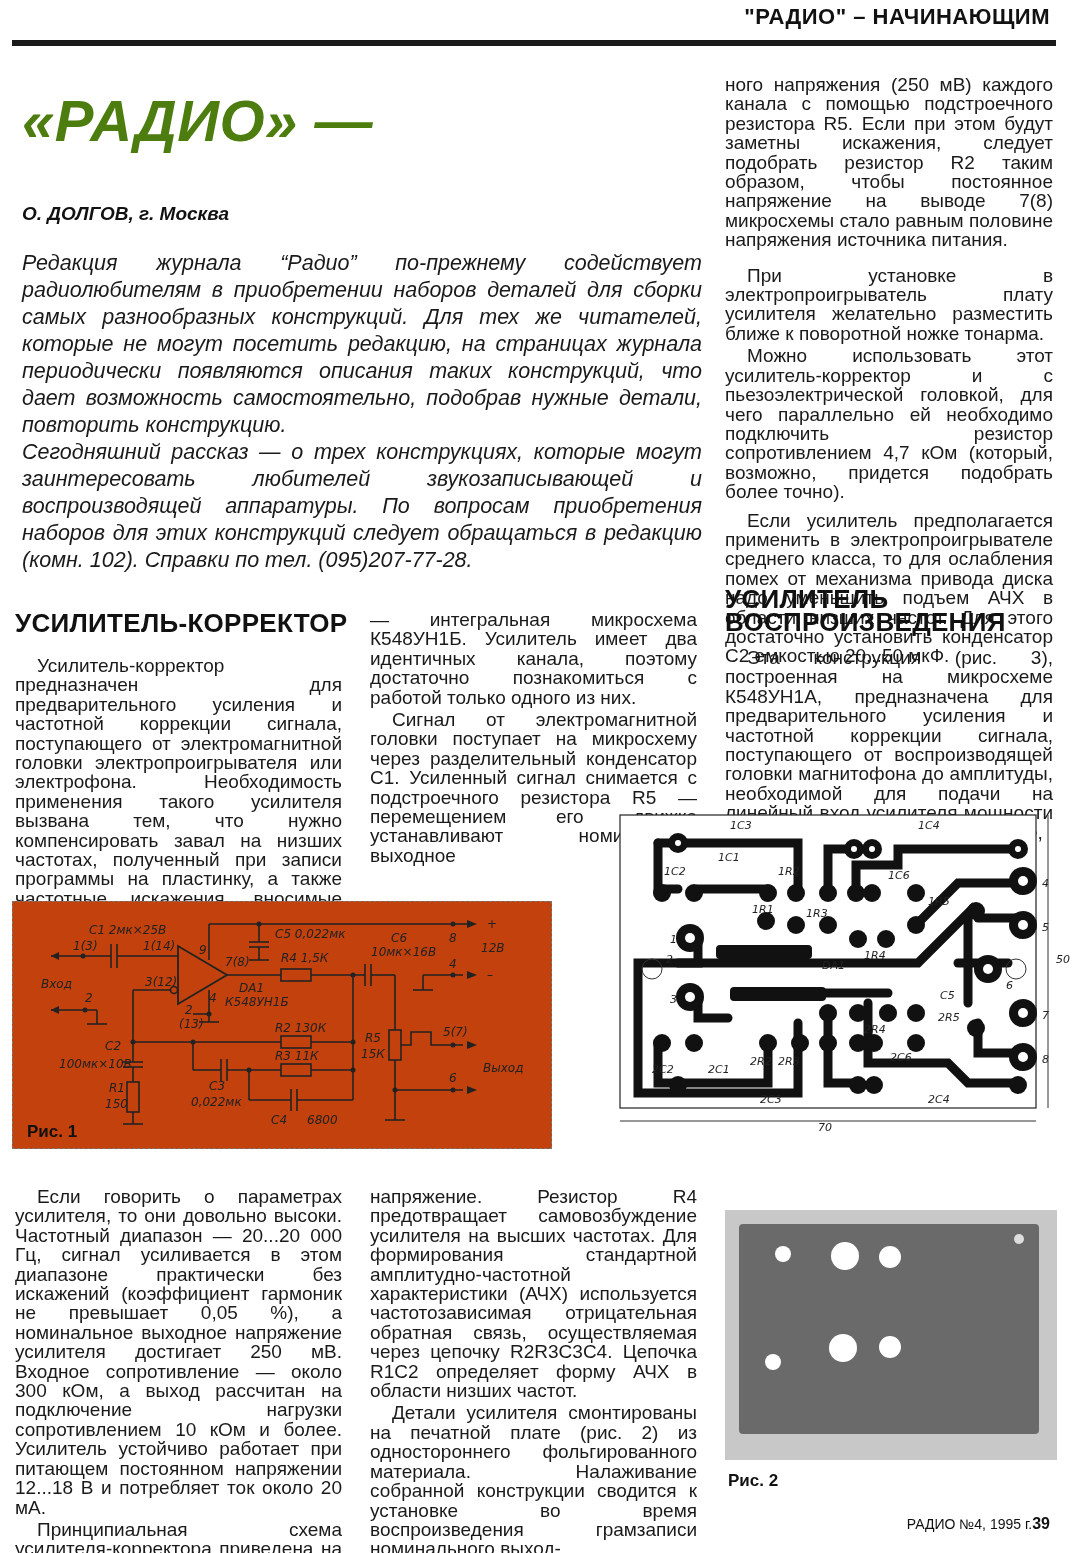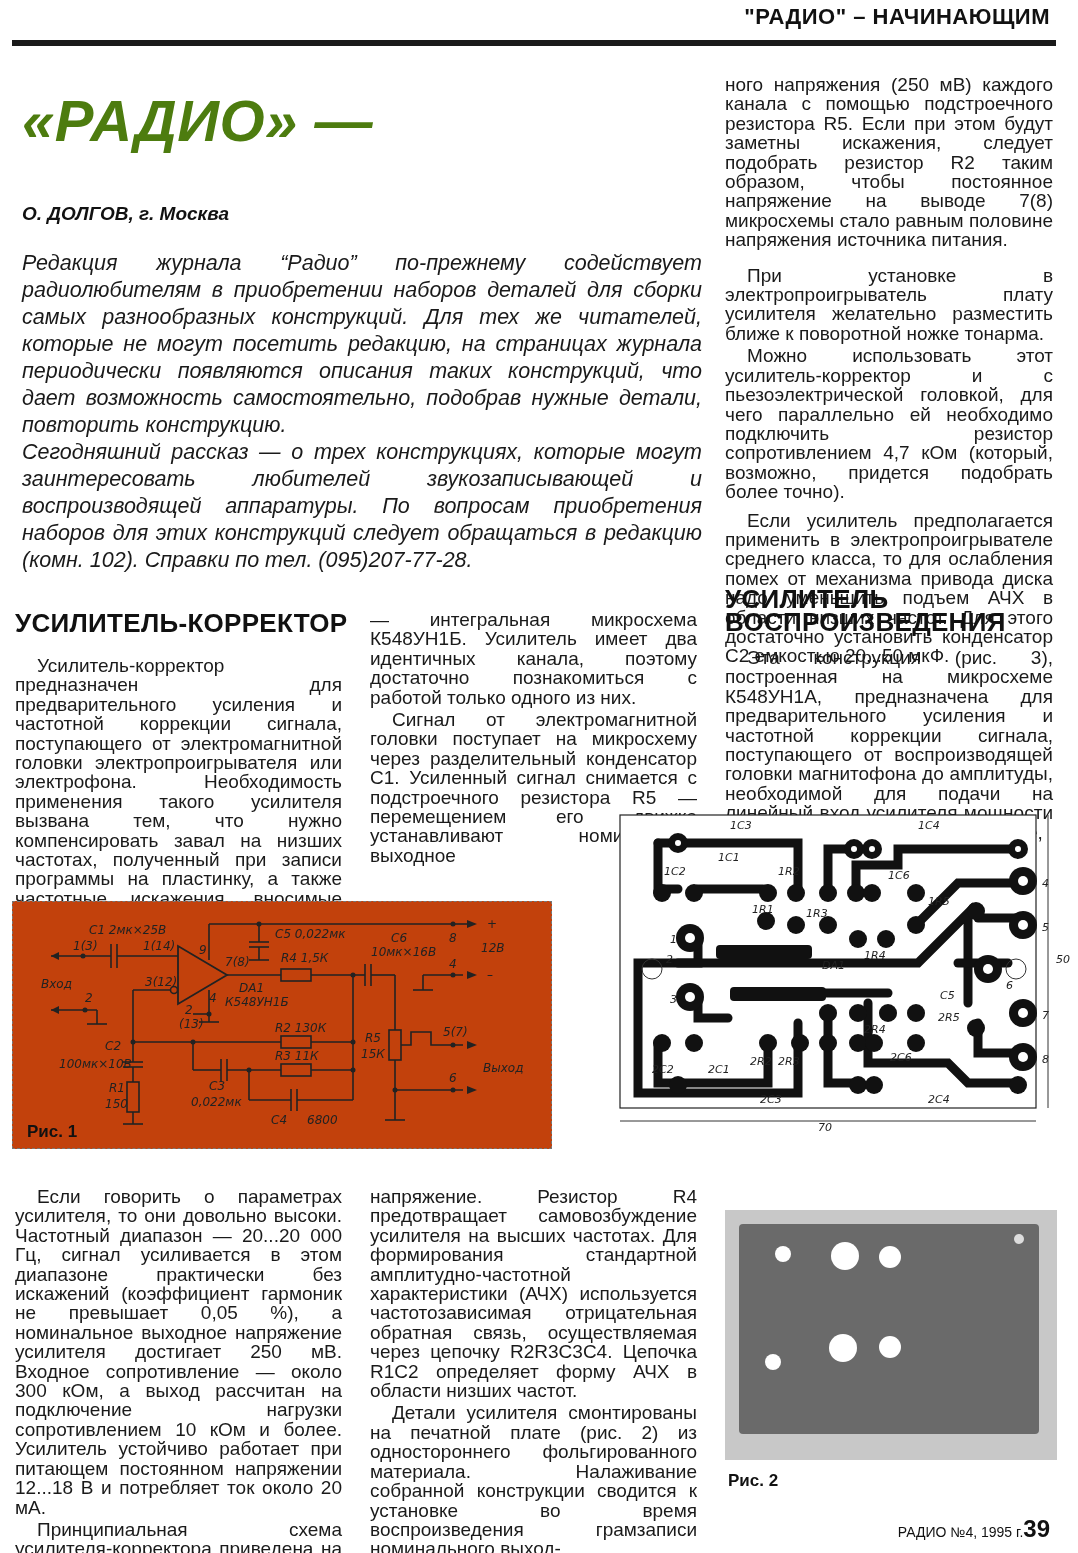--- a/index.html
+++ b/index.html
@@ -11,21 +11,21 @@
   .author { left: 22px; top: 203px; font-size: 19px; font-weight: bold; font-style: italic; }
   .lead { left: 22px; top: 250px; width: 680px; font-size: 21.5px; line-height: 27px; font-style: italic; text-align: justify; color: #1a1a1a; }
   .lead p { margin: 0; }
   .col { font-size: 19px; line-height: 19.4px; text-align: justify; color: #1a1a1a; }
   .col p { margin: 0; text-indent: 22px; }
   .col p.noindent { text-indent: 0; }
   .h2 { font-weight: 900; font-size: 26px; line-height: 23px; letter-spacing: 0.3px; color: #111; }
   .fig-caption { font-weight: bold; font-size: 17px; }
   .fig-frame { border: 1px dashed #777; background: #c2410c; }
   .footer { right: 28px; top: 1515px; font-size: 14px; display: flex; align-items: baseline; }
-  .footer .page { font-weight: bold; font-size: 24px; }
+  .footer .page { font-weight: bold; font-size: 16px; }
   svg text { font-family: "DejaVu Sans", sans-serif; font-style: italic; fill: #222; }
   .photo { background: #6a6a6a; }
 </style>
 </head>
 <body>
 
 <div class="abs section-header">"РАДИО" – НАЧИНАЮЩИМ</div>
 <div class="abs header-rule"></div>
 
 <div class="abs title">

